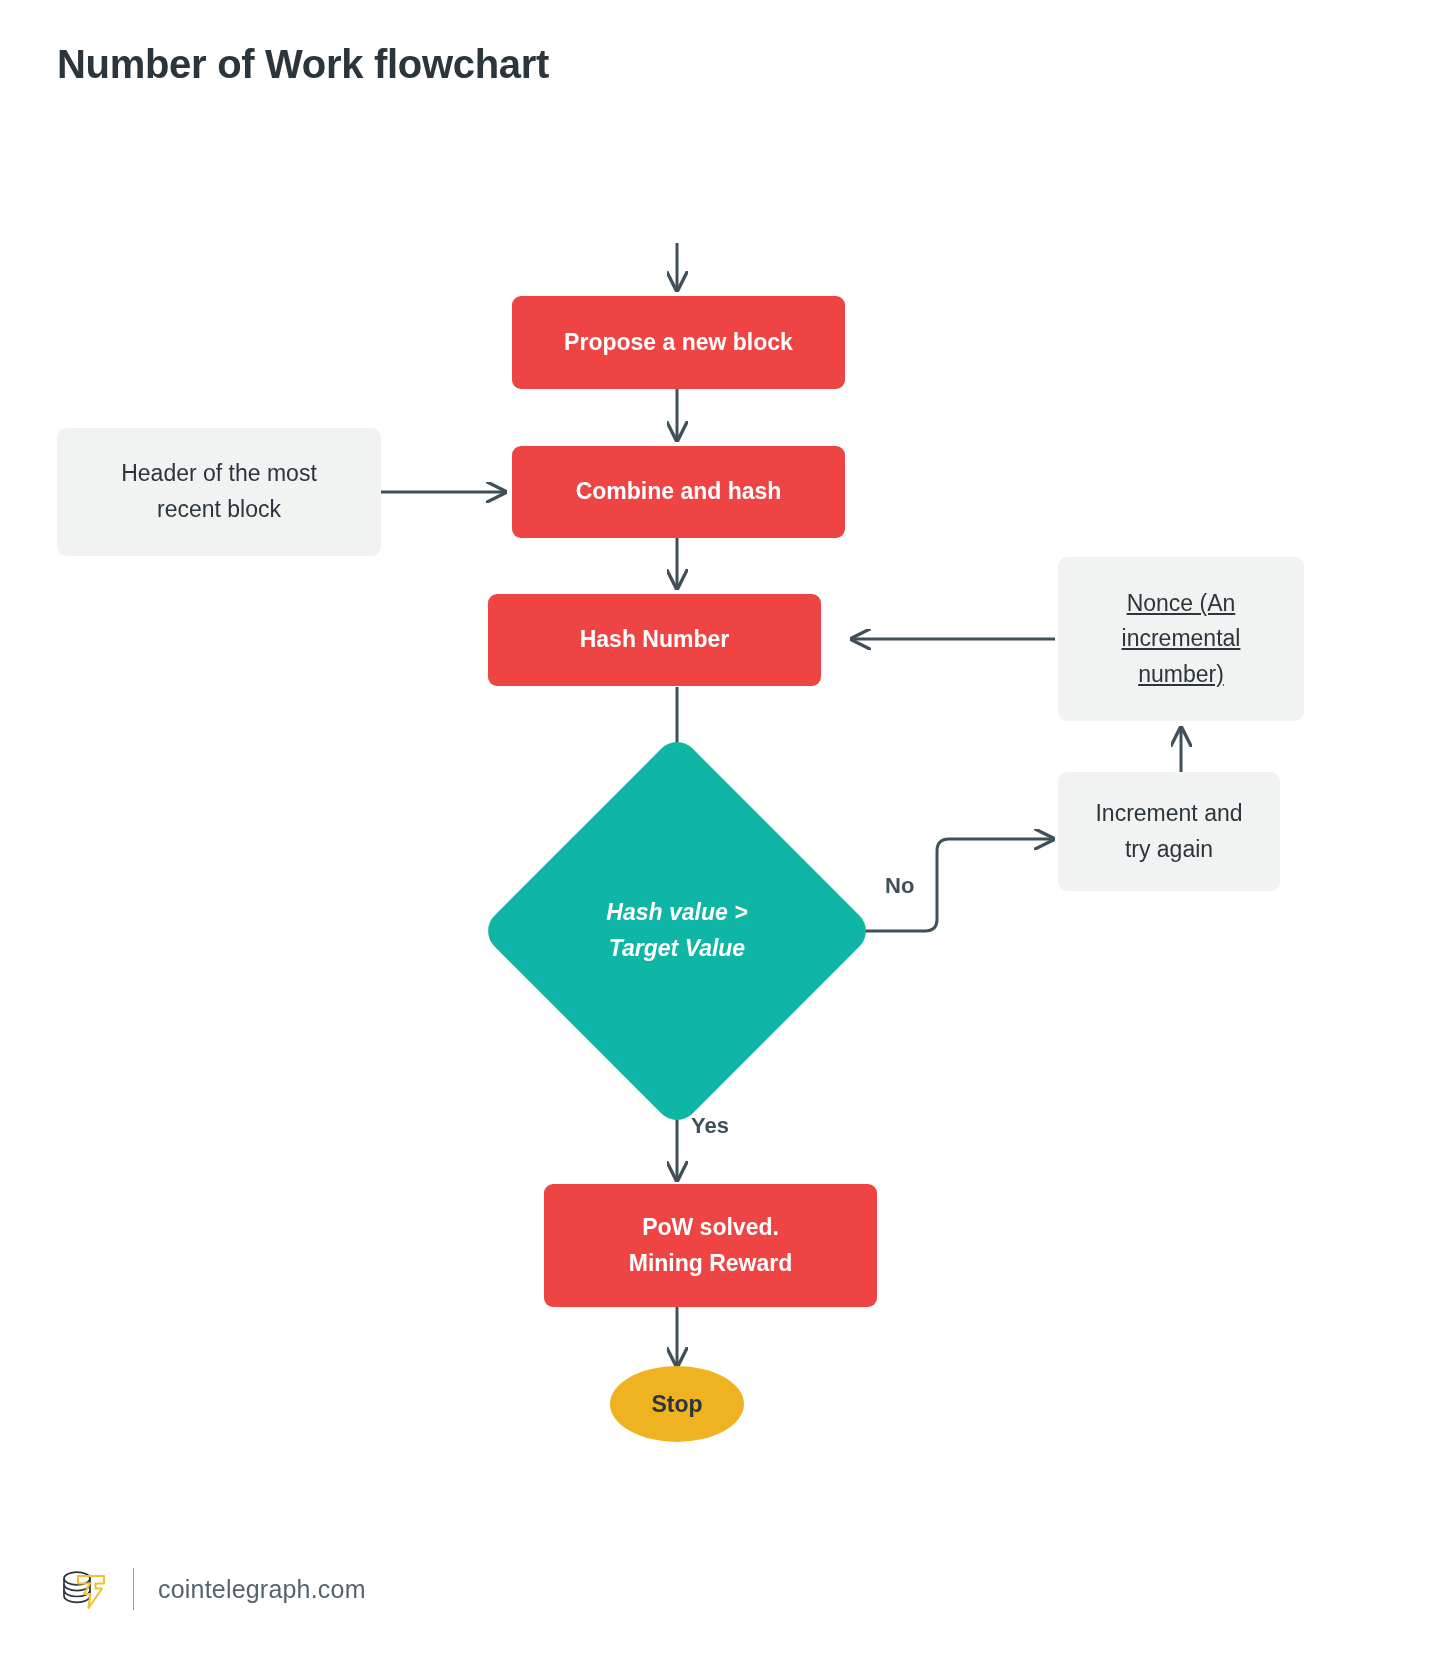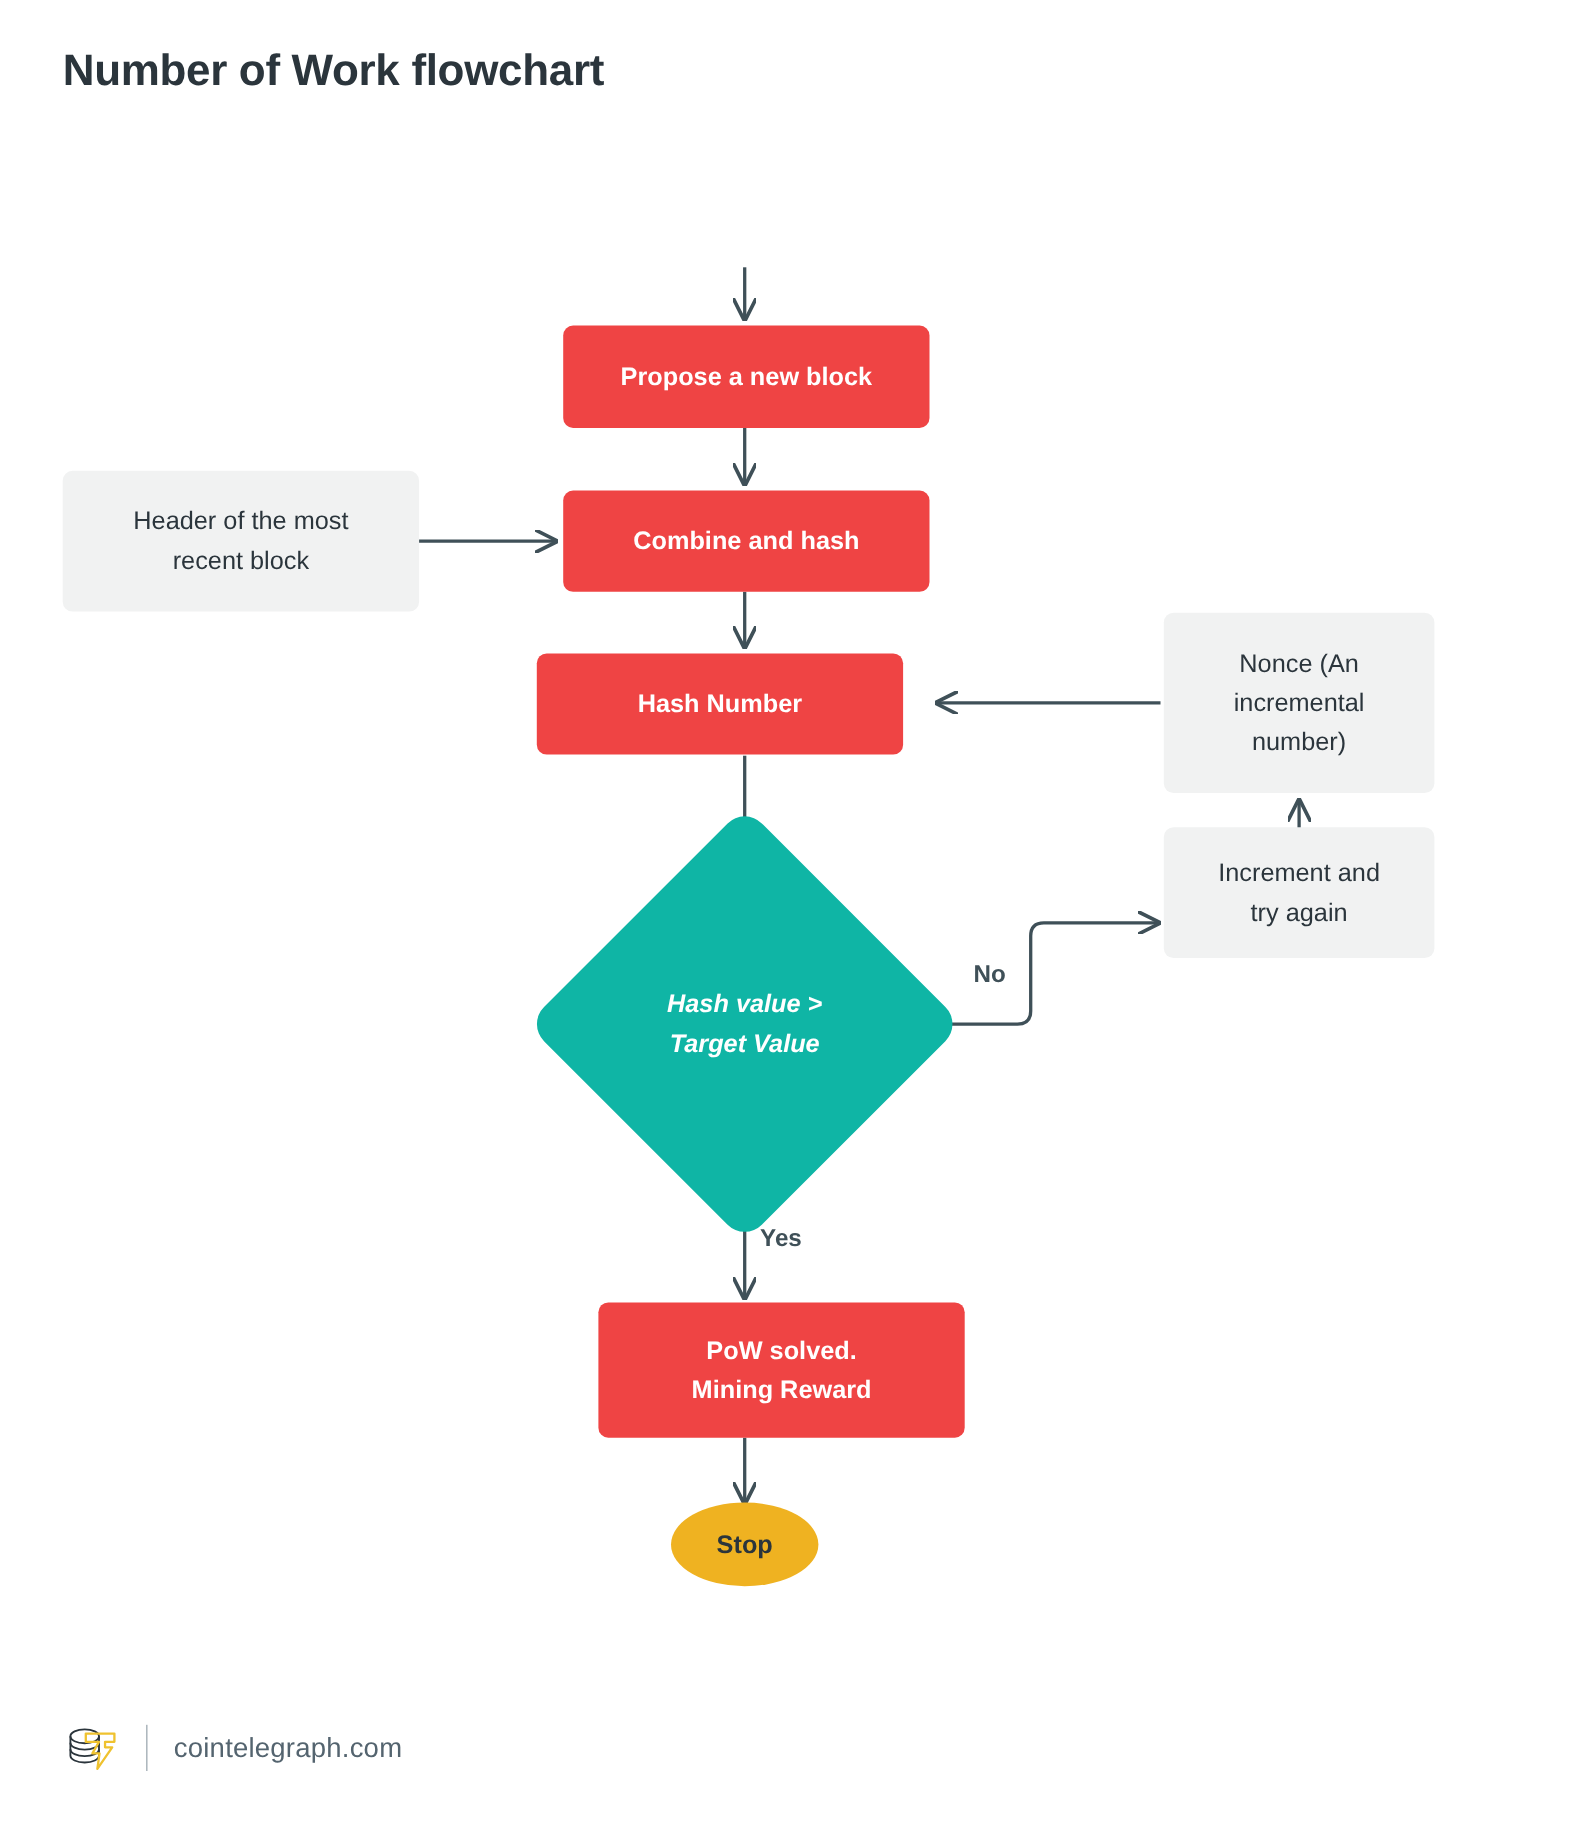--- a/index.html
+++ b/index.html
@@ -199,39 +199,39 @@
   </div>
 
   <div class="node node-process" style="left:512px; top:446px; width:333px; height:92px;">
     <span>Combine and hash</span>
   </div>
 
   <div class="node node-process" style="left:488px; top:594px; width:333px; height:92px;">
     <span>Hash Number</span>
   </div>
 
-  <div class="node node-io" style="left:1058px; top:557px; width:246px; height:164px;">
+  <div class="node node-io" style="left:1058px; top:557px; width:246px; height:164px;text-decoration:underline;">
     <span>
       <span>Nonce (An</span><br>
       <span>incremental</span><br>
       <span>number)</span>
     </span>
   </div>
 
   <div class="node-decision" style="left:537px; top:791px;font-style:italic;">
     <div class="diamond-shape"></div>
     <div class="diamond-label">
       <span>
         <span>Hash value &gt;</span><br>
         <span>Target Value</span>
       </span>
     </div>
   </div>
 
-  <div class="node node-io" style="left:1058px; top:752px; width:246px; height:119px;">
+  <div class="node node-io" style="left:1058px; top:772px; width:222px; height:119px;">
     <span>
       <span>Increment and</span><br>
       <span>try again</span>
     </span>
   </div>
 
   <div class="node node-process" style="left:512px; top:1184px; width:333px; height:123px;margin-left:32px;">
     <span>
       <span>PoW solved.</span><br>
       <span>Mining Reward</span>

